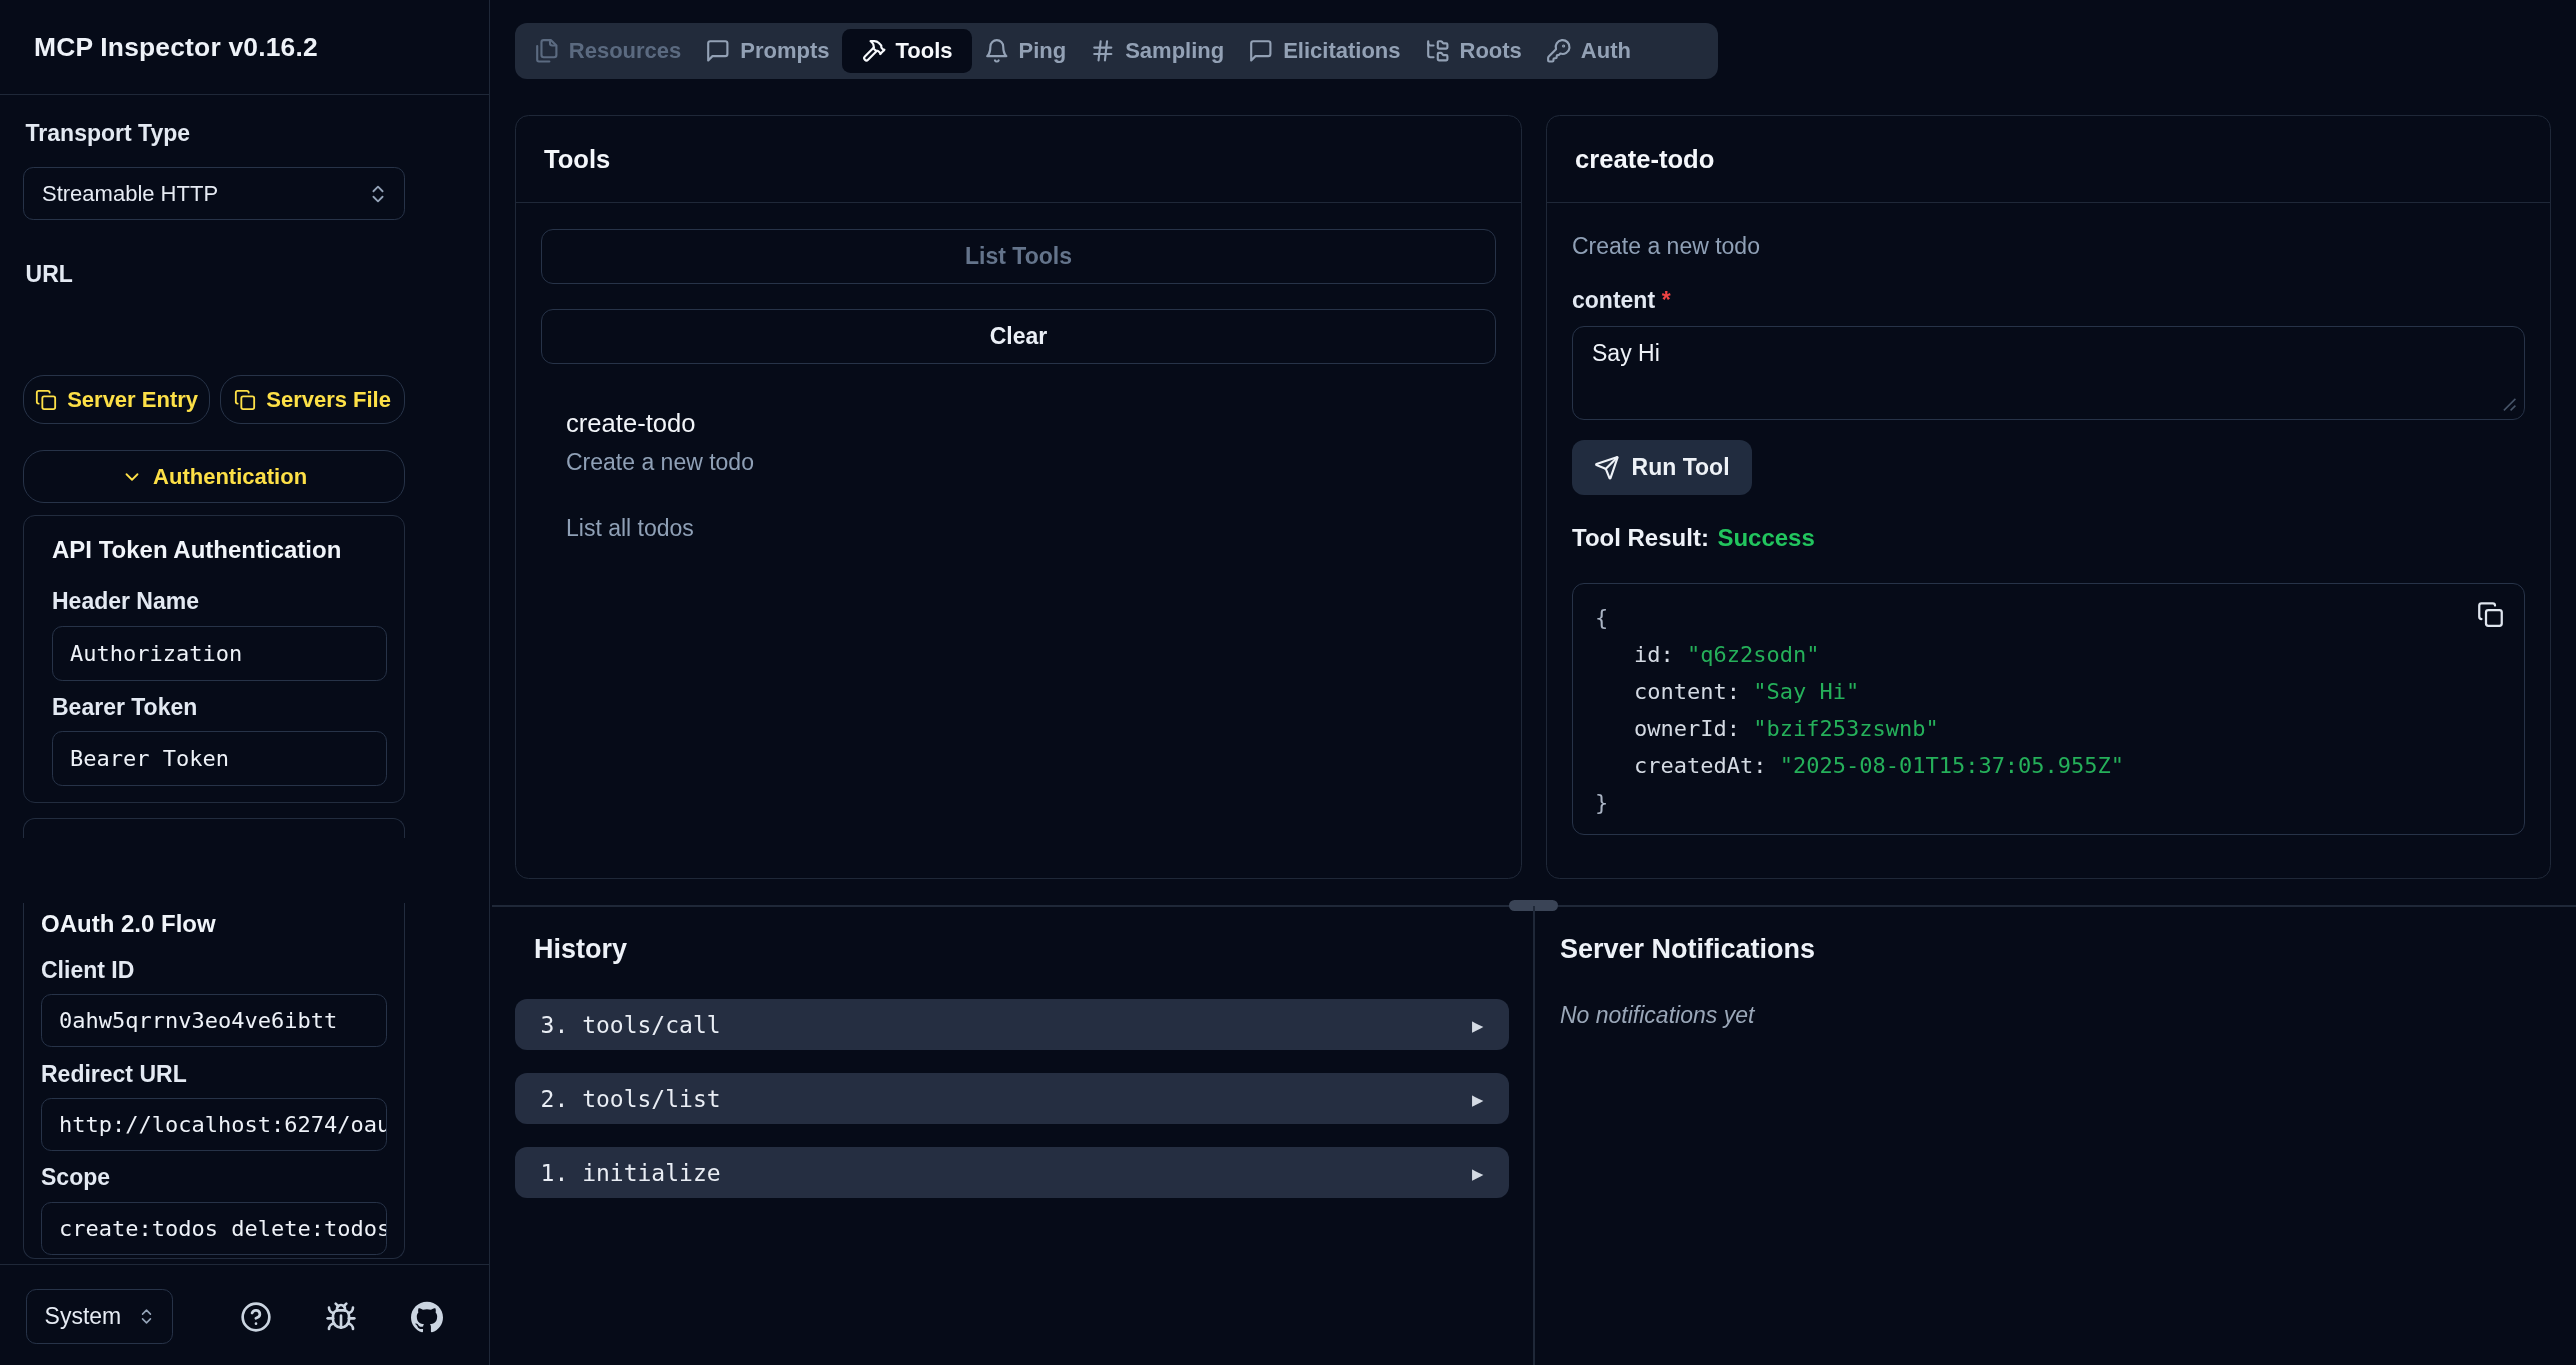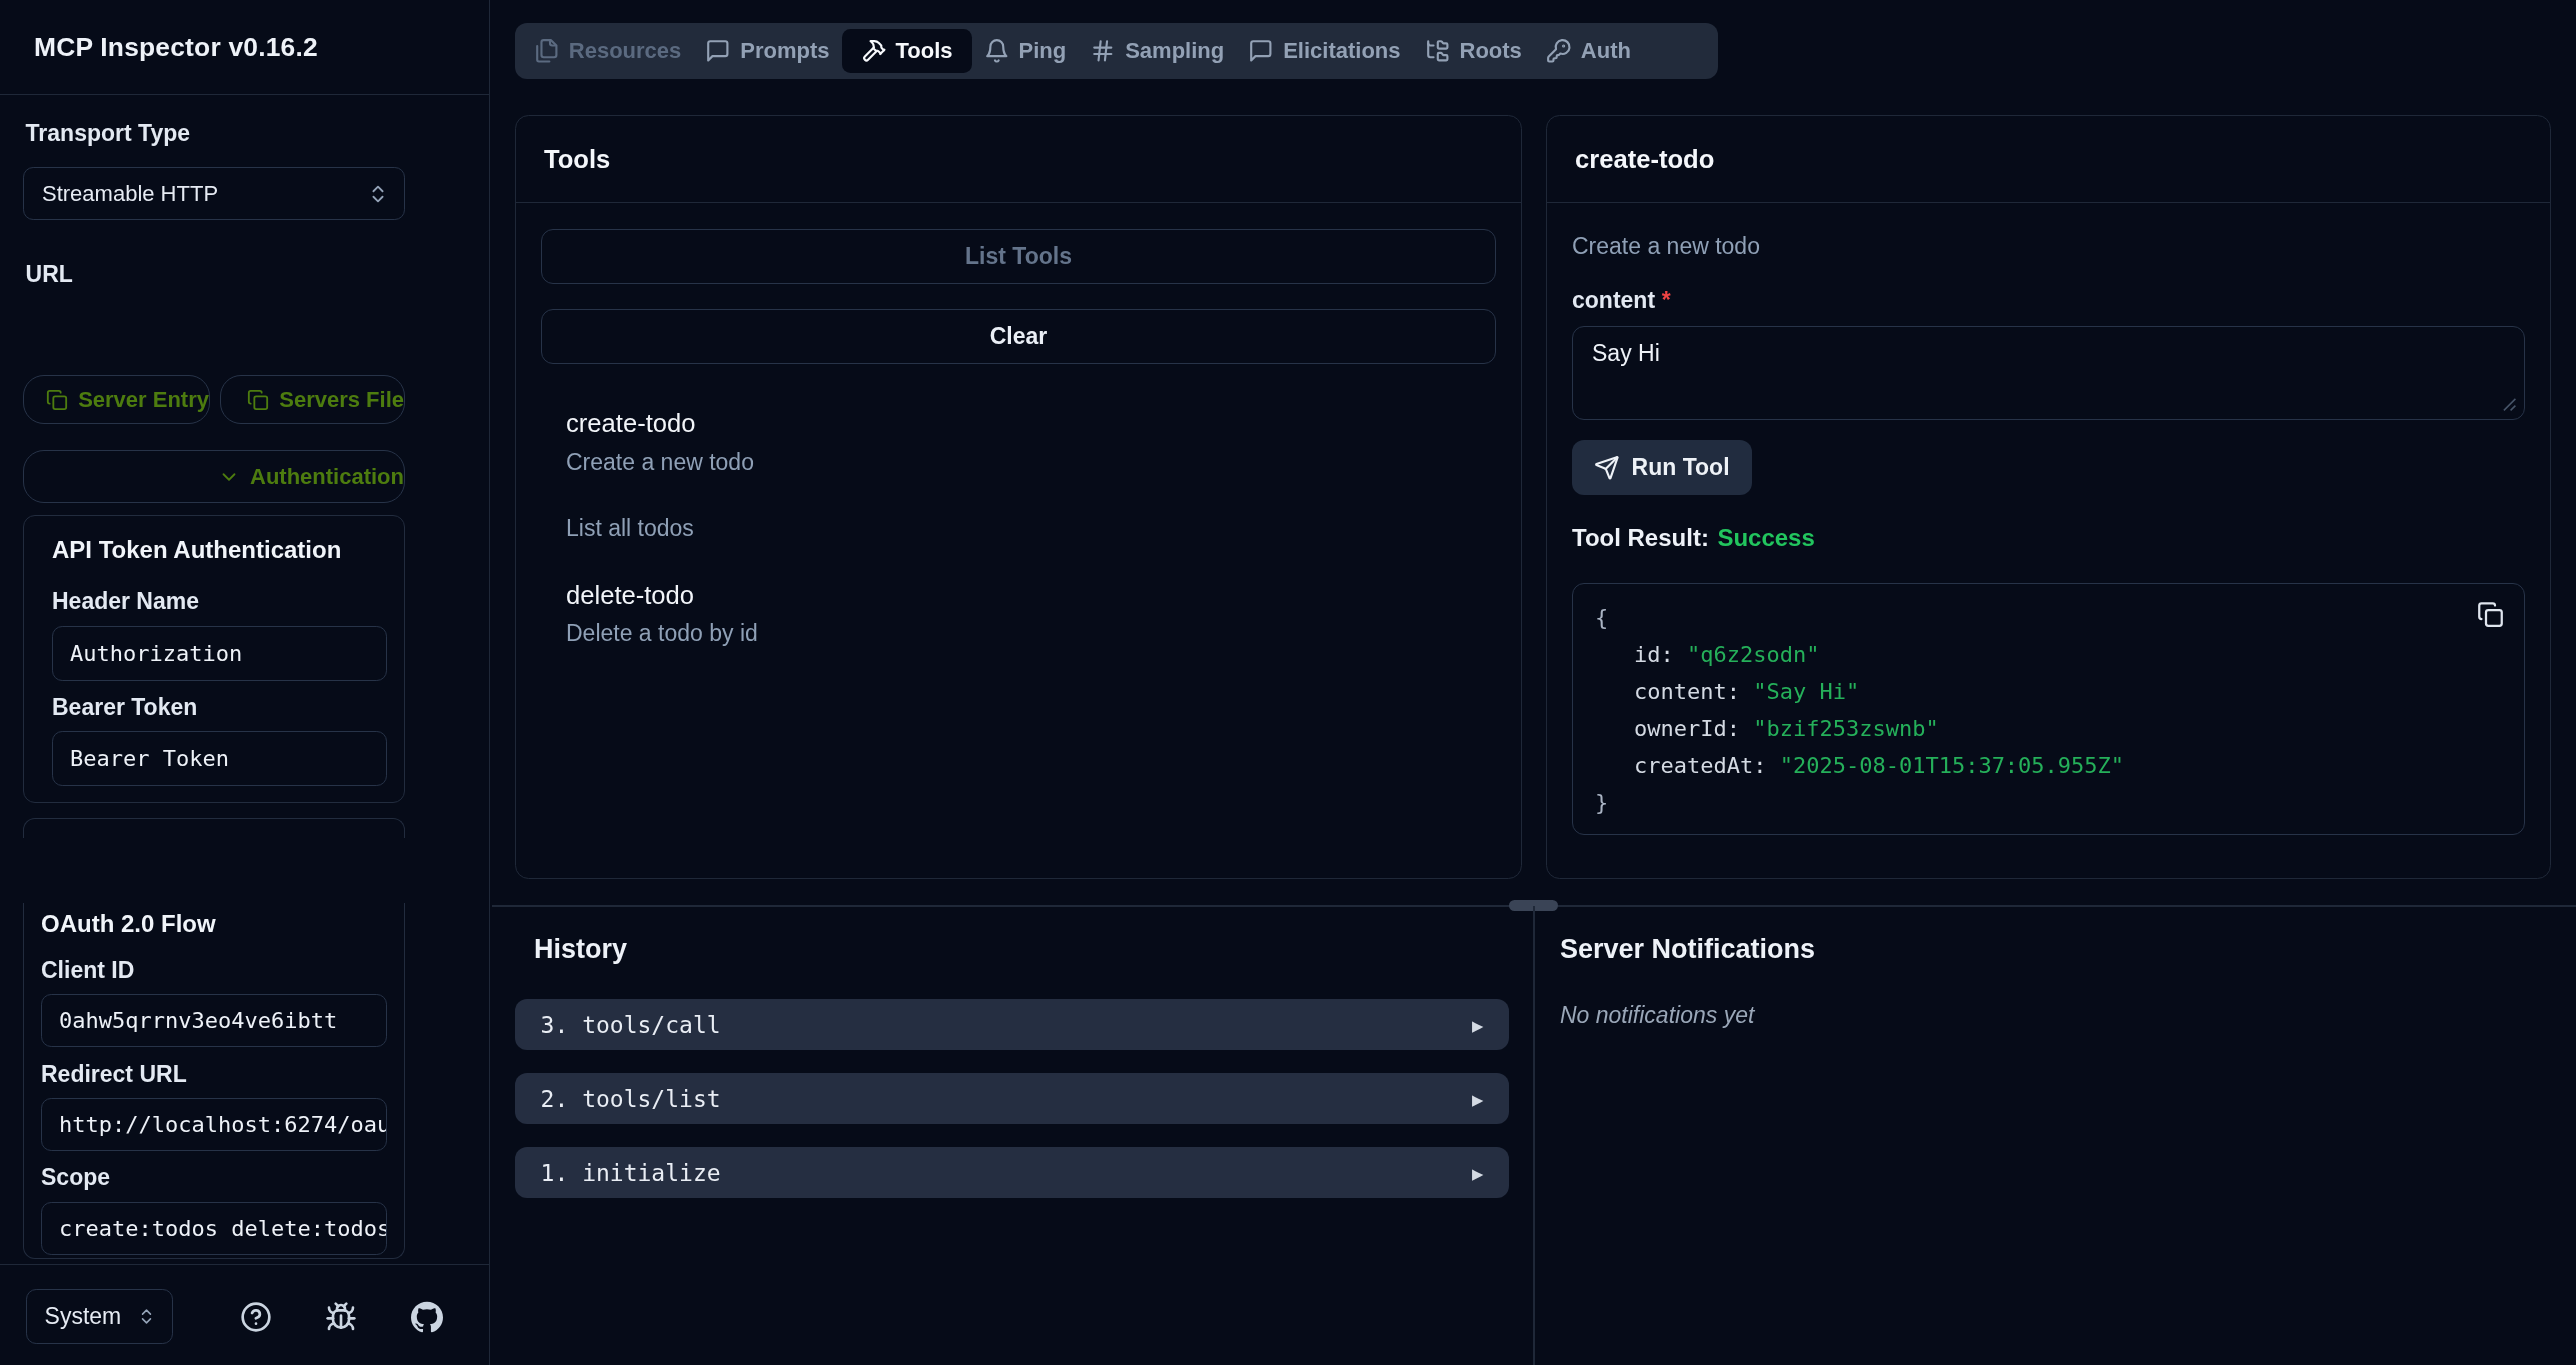--- a/index.html
+++ b/index.html
@@ -17,22 +17,22 @@
              border-right:1.7px solid #1f2838; }
   .sb-header { position:absolute; left:0; top:0; right:0; height:95px;
                border-bottom:1.7px solid #1f2838; display:flex; align-items:center; padding-left:34px; }
   .sb-title { font-size:26.4px; font-weight:700; letter-spacing:0.2px; }
   .sb-label { position:absolute; left:25.6px; font-size:23px; font-weight:600; color:#e3e9f2; }
   .field { position:absolute; left:23px; width:382px; height:53px;
            border:1.7px solid #273348; border-radius:10.2px; display:flex; align-items:center;
            padding:0 15.3px 0 18px; font-size:22px; color:#e6ebf3; overflow:hidden; white-space:nowrap; }
   .select-chevrons { margin-left:auto; color:#94a3b8; flex:0 0 auto; }
   .btn { border:1.7px solid #273348; border-radius:21px; background:transparent;
-         display:flex; align-items:center; justify-content:flex-end; gap:10.2px;
-         color:#4d7c0f; font-size:22px; font-weight:600; cursor:pointer; }
+         display:flex; align-items:center; justify-content:center; gap:10.2px;
+         color:#fde047; font-size:22px; font-weight:600; cursor:pointer; }
   .sb-box { position:absolute; left:23px; width:382px; border:1.7px solid #222c3e; border-radius:12px;
             padding:20.4px 17px; }
   .sb-box-title { font-size:24px; font-weight:700; color:#f1f5fa; }
   .inner-label { font-size:23px; font-weight:600; color:#e3e9f2; }
   .inner-field { width:100%; height:55px; border:1.7px solid #273348; border-radius:10.2px;
                  display:flex; align-items:center; padding:0 17px; font-size:22px;
                  overflow:hidden; white-space:nowrap; }
   .partial-box { position:absolute; left:23px; top:818px; width:382px; height:19.6px;
                  border:1.7px solid #222c3e; border-bottom:none; border-radius:12px 12px 0 0; }
   .oauth-box { position:absolute; left:23px; top:903px; width:382px; height:356px;
@@ -327,24 +327,20 @@
     <button class="wide-btn disabled">List Tools</button>
     <button class="wide-btn enabled" style="margin-top:25.6px;">Clear</button>
     <div style="margin-top:44px;">
       <div class="tool-item">
         <div class="tool-item-name">create-todo</div>
         <div class="tool-item-desc">Create a new todo</div>
       </div>
       <div class="tool-item">
         <div class="tool-item-desc">List all todos</div>
       </div>
-      <div class="tool-item">
-        <div class="tool-item-name">delete-todo</div>
-        <div class="tool-item-desc">Delete a todo by id</div>
-      </div>
     </div>
   </div>
 </div>
 
 <div class="card detail-card">
   <div class="card-header">
     <div class="card-title">create-todo</div>
   </div>
   <div class="card-body" style="padding:29px 25px 0 25px;">
     <div class="detail-desc">Create a new todo</div>

